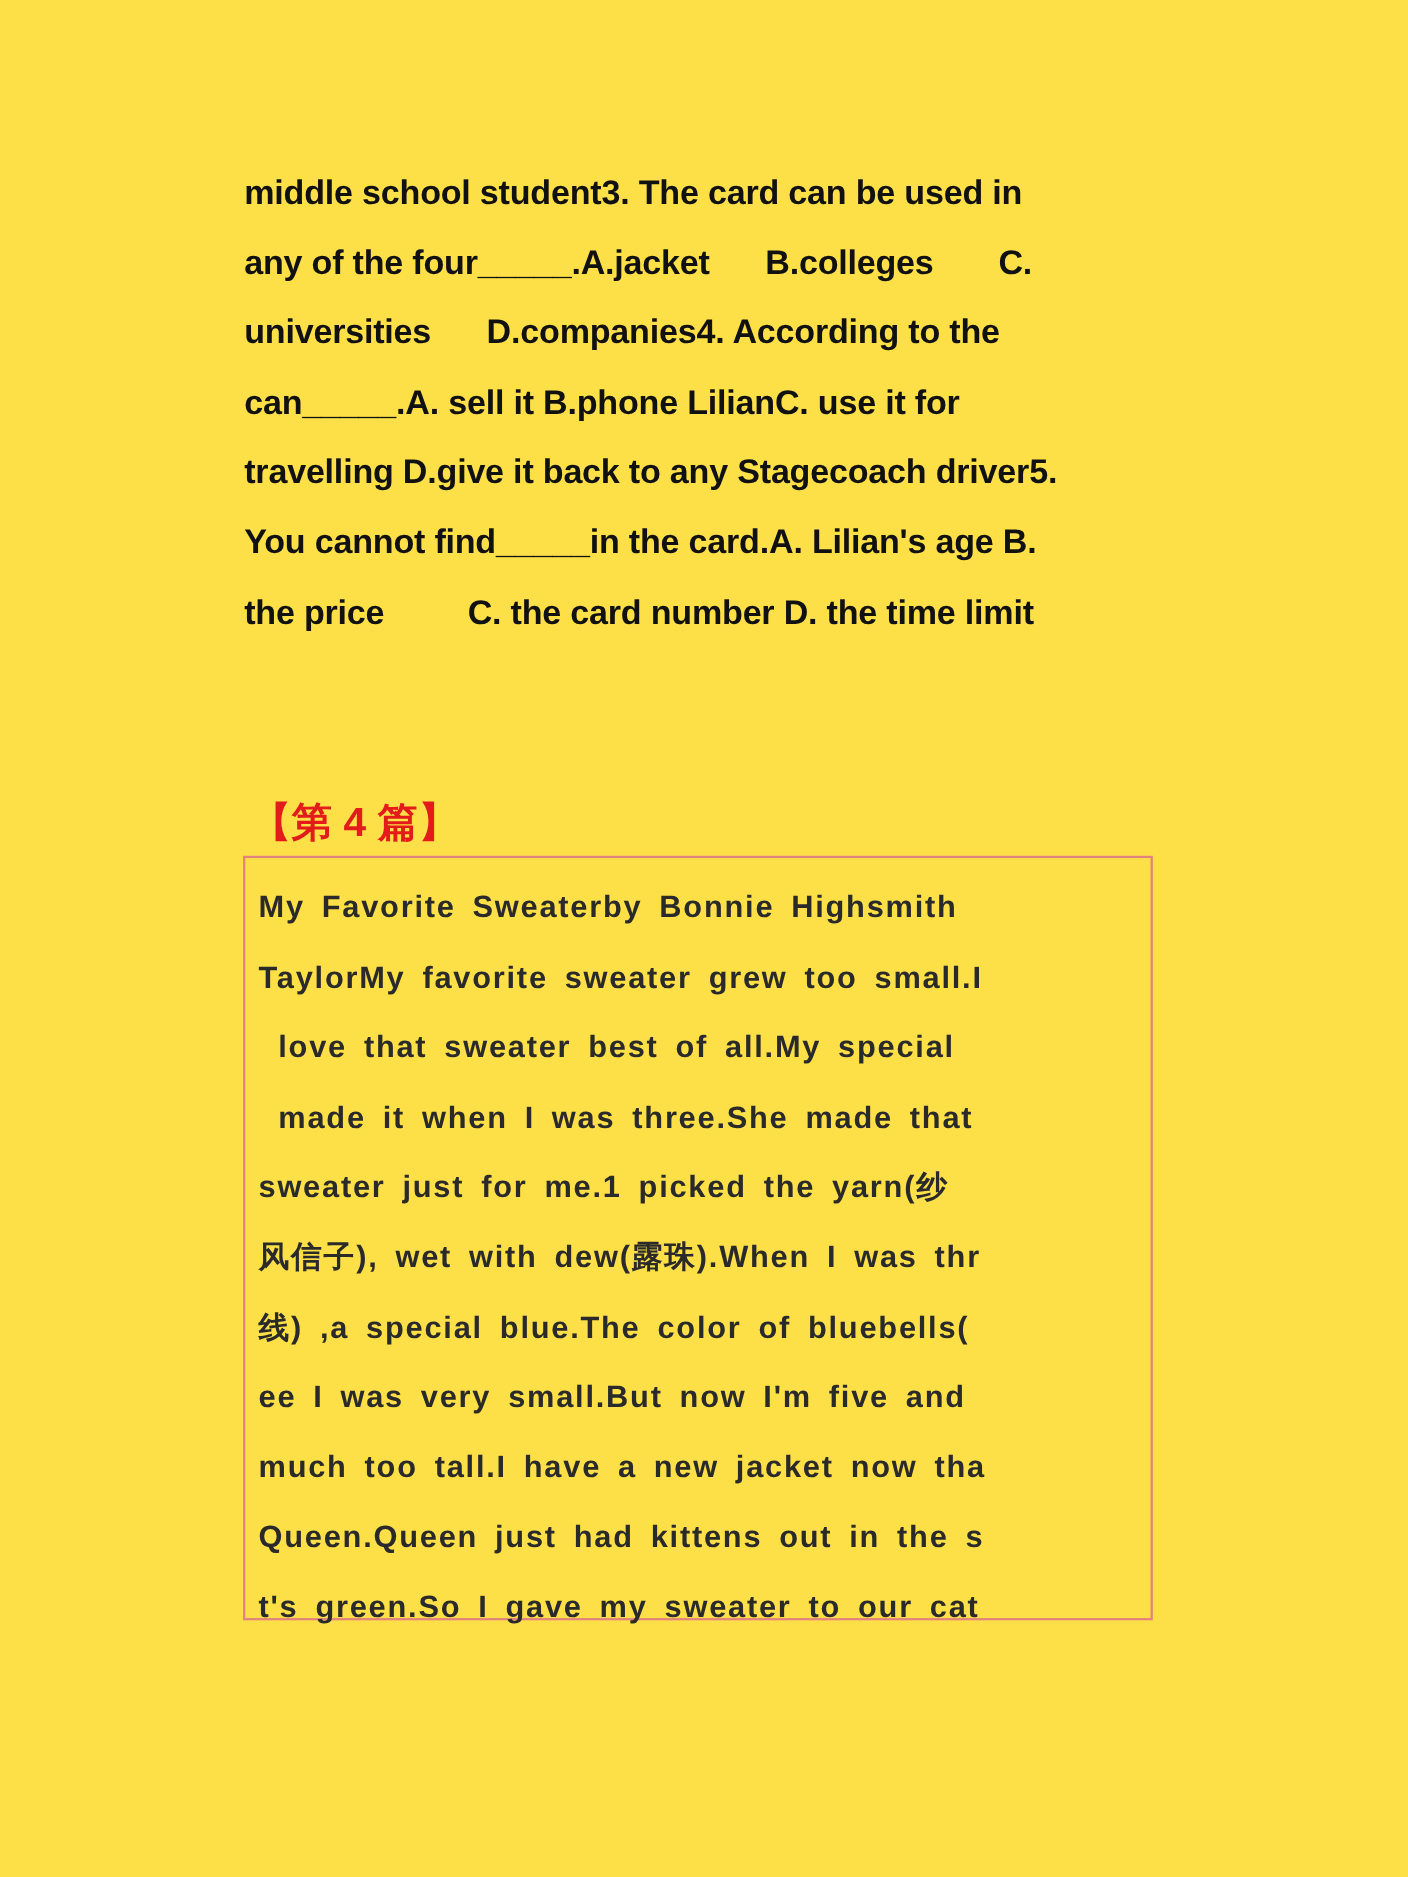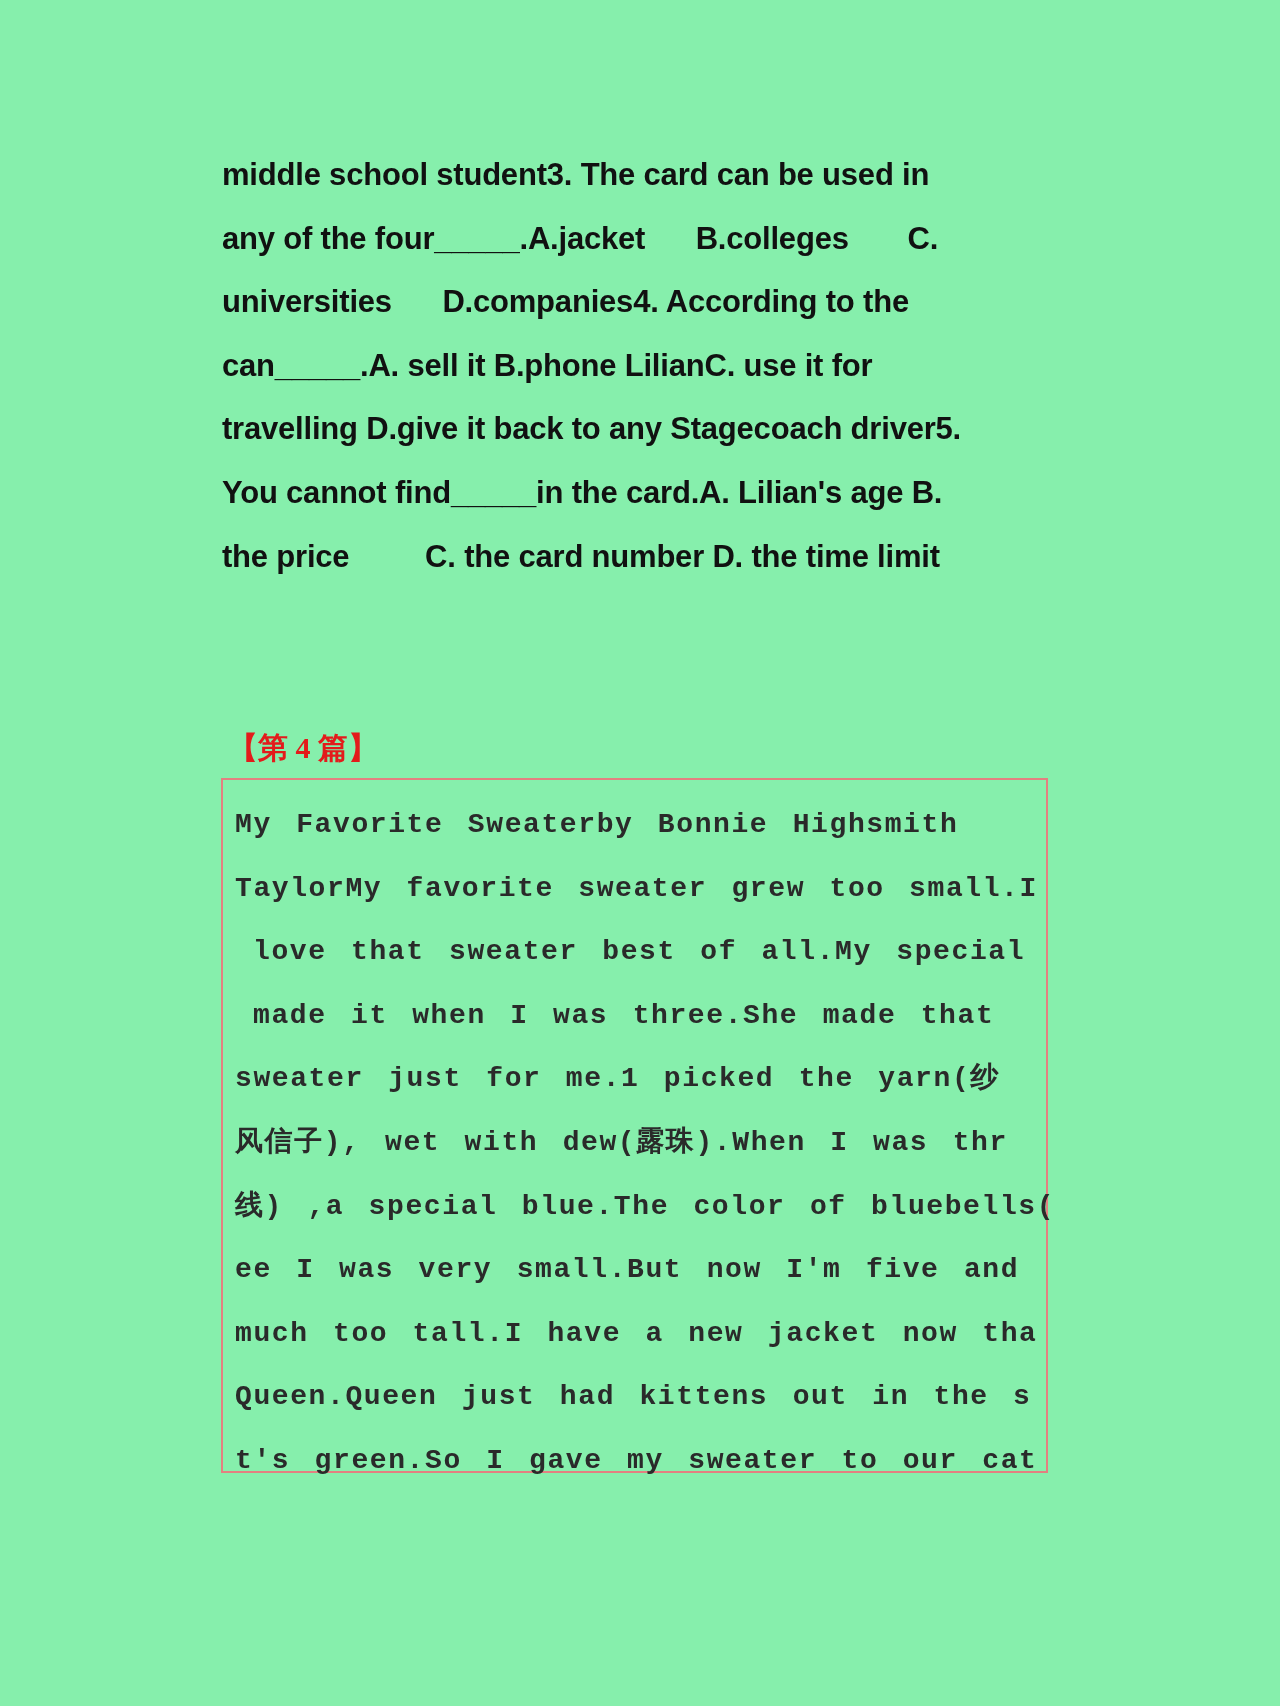--- a/index.html
+++ b/index.html
@@ -13,21 +13,21 @@
       position: relative;
       overflow: hidden;
       font-family: "DejaVu Sans", "Liberation Sans", sans-serif;
     }
     .page {
       position: absolute;
       left: 0;
       top: 0;
       width: 1280px;
       height: 1706px;
-      background: #86efac;
+      background: #fde047;
     }
     .questions {
       position: absolute;
       left: 222px;
       top: 143px;
       width: 840px;
     }
     .q-line {
       height: 63.6px;
       line-height: 63.6px;
@@ -35,23 +35,23 @@
       font-weight: bold;
       font-size: 31px;
       color: #111111;
       white-space: pre;
       letter-spacing: -0.2px;
     }
     .section-heading {
       position: absolute;
       left: 228px;
       top: 728px;
-      font-family: Liberation Serif, serif;
+      font-family: Liberation Sans, sans-serif;
       font-weight: bold;
-      font-size: 30px;
+      font-size: 37px;
       color: #e31b1b;
       line-height: 40px;
       white-space: pre;
     }
     .passage-box {
       position: absolute;
       left: 221px;
       top: 778px;
       width: 827px;
       height: 695px;
@@ -60,21 +60,21 @@
     }
     .passage-lines {
       position: absolute;
       left: 12px;
       top: 13px;
       width: 805px;
     }
     .p-line {
       height: 63.6px;
       line-height: 63.6px;
-      font-family: Liberation Mono, monospace;
+      font-family: Liberation Sans, sans-serif;
       font-weight: bold;
       font-size: 28px;
       color: #2a2a2a;
       white-space: pre;
       letter-spacing: 1.6px;
       word-spacing: 6px;
     }
     .p-line.indent {
       padding-left: 18px;
     }

